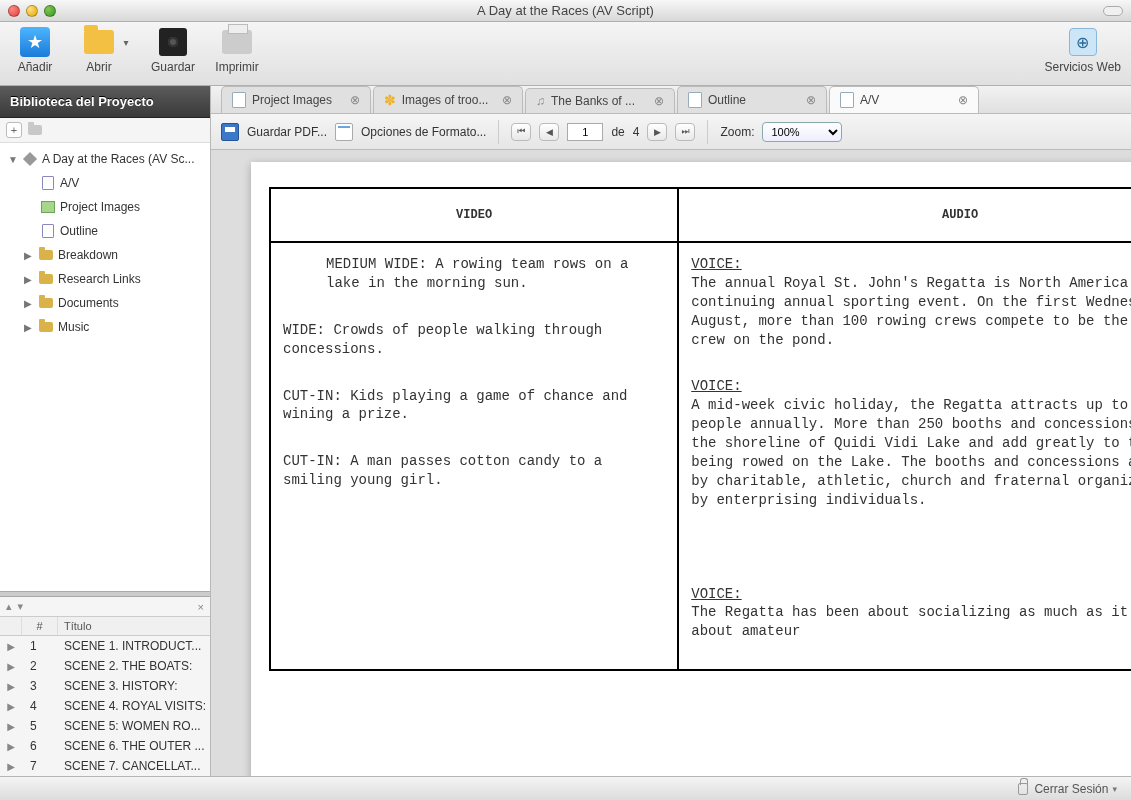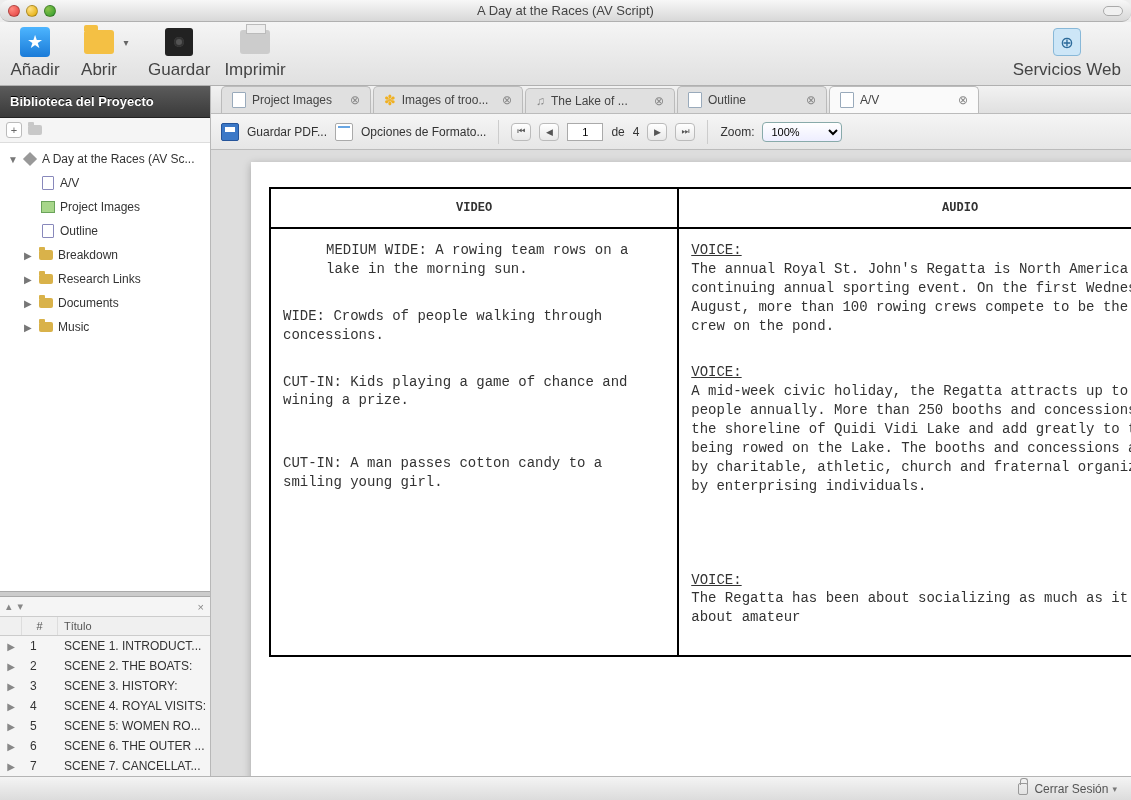--- a/index.html
+++ b/index.html
@@ -1,28 +1,28 @@
 <!DOCTYPE html>
 <html><head>
 <meta charset="utf-8">
 <style>
 * { box-sizing: border-box; margin: 0; padding: 0; }
 body { font-family: "Lucida Grande", Arial, sans-serif; font-size: 12px; background: #ededed; width: 1131px; height: 800px; overflow: hidden; color: #333; }
-.titlebar { height: 22px; background: linear-gradient(#f7f7f7,#d8d8d8); border-bottom: 1px solid #b0b0b0; display: flex; align-items: center; padding: 0 8px; position: relative; border-radius: 9px; }
+.titlebar { height: 22px; background: linear-gradient(#f7f7f7,#d8d8d8); border-bottom: 1px solid #b0b0b0; display: flex; align-items: center; padding: 0 8px; position: relative; }
 .traffic { display: flex; gap: 6px; }
 .dot { width: 12px; height: 12px; border-radius: 50%; border: 1px solid rgba(0,0,0,.25); }
 .dot.red { background: radial-gradient(circle at 30% 30%, #ff8a80, #e33e3e); }
 .dot.yellow { background: radial-gradient(circle at 30% 30%, #ffe082, #e0a800); }
 .dot.green { background: radial-gradient(circle at 30% 30%, #8bc34a, #2e9b2e); }
 .title { position: absolute; left: 0; right: 0; text-align: center; font-size: 13px; color: #444; pointer-events: none; }
 .pill { width: 20px; height: 10px; border: 1px solid #aaa; border-radius: 5px; margin-left: auto; background: #f0f0f0; }
 
 .toolbar { height: 64px; background: linear-gradient(#f5f5f5,#e0e0e0); border-bottom: 1px solid #b0b0b0; display: flex; align-items: flex-start; padding: 4px 10px 0 10px; gap: 14px; }
 .tbitem { display: flex; flex-direction: column; align-items: center; gap: 2px; min-width: 50px; }
-.tbitem .lbl { font-size: 17px; color: #444; }
+.tbitem .lbl { font-size: 12px; color: #444; }
 .icon-box { width: 32px; height: 32px; display: flex; align-items: center; justify-content: center; }
 .icon-star { background: linear-gradient(#4db5ff,#1a7bd8); border-radius: 4px; width: 30px; height: 30px; color:#fff; font-size:18px; display:flex;align-items:center;justify-content:center;}
 .icon-folder { width: 30px; height: 24px; background: #f4c044; border-radius: 3px; position: relative; }
 .icon-folder::before { content:''; position:absolute; top:-5px; left:0; width:14px; height:6px; background:#f4c044; border-radius:2px 2px 0 0; }
 .icon-disk { width: 28px; height: 28px; background:#222; border-radius:3px; display:flex; align-items:center; justify-content:center; }
 .icon-disk::after { content:''; width:10px; height:10px; background:#555; border-radius:50%; box-shadow: 0 0 0 2px #333 inset; }
 .icon-printer { width:30px; height:24px; background:#ccc; border-radius:3px; position:relative; }
 .icon-printer::before { content:''; position:absolute; top:-6px; left:6px; width:18px; height:8px; background:#eee; border:1px solid #bbb; }
 .combo-caret { width: 16px; height: 32px; display:flex; align-items:center; justify-content:center; color:#666; font-size:10px; margin-left:-6px; }
 .spacer { flex: 1; }
@@ -74,21 +74,21 @@
 .fmt-ic::before{content:'';position:absolute;top:2px;left:2px;right:2px;height:2px;background:#69a6e3;}
 .divider { width:1px; height:24px; background:#ccc; margin:0 4px;}
 .navbtn { width:20px; height:18px; border:1px solid #bbb; border-radius:4px; background:linear-gradient(#fff,#e8e8e8); display:flex;align-items:center;justify-content:center; font-size:9px; color:#555;}
 .pagein { width:36px; height:18px; border:1px solid #aaa; text-align:center; font-size:11px;}
 .zoom-sel { width:80px; height:20px; border:1px solid #8aa; border-radius:4px; background:linear-gradient(#fff,#eef); font-size:11px; padding:0 4px;}
 
 .docwrap { flex:1; background:#ddd; overflow:auto; position:relative; padding:12px 40px 30px 40px;}
 .page { background:#fff; width:1010px; margin:0 auto; min-height:1200px; box-shadow:0 2px 8px rgba(0,0,0,.25); position:relative; }
 .pgnum { text-align:right; padding:6px 18px 0 0; font-family:"Courier New",monospace; font-size:13px;}
 .avtable { margin:4px 18px 0 18px; border:2px solid #000; border-collapse:collapse; width:calc(100% - 36px);}
-.avtable th { font-family:"Courier New",monospace; font-weight:bold; padding:12px; border-bottom:2px solid #000; }
+.avtable th { font-family:"Courier New",monospace; font-weight:bold; padding:19px; border-bottom:2px solid #000; }
 .avtable th:first-child { border-right:2px solid #000; width:42%; }
 .avtable td { font-family:"Courier New",monospace; font-size:14px; line-height:1.35; padding:12px 12px 0 12px; vertical-align:top; }
 .avtable td:first-child{border-right:2px solid #000;}
 .voicelbl { text-decoration: underline; }
 
 .bottomtabs { height:28px; background:linear-gradient(#f5f5f5,#e2e2e2); border-top:1px solid #bbb; display:flex; align-items:center; padding-left:14px; gap:4px; }
 .btab { padding:4px 14px; border:1px solid #bbb; background:#f0f0f0; font-size:12px; border-radius:3px; }
 .btab.active { background:#fff; border-bottom:2px solid #5aa3e8;}
 
 .statusbar { height:24px; background:linear-gradient(#f4f4f4,#dcdcdc); border-top:1px solid #b5b5b5; display:flex; align-items:center; justify-content:flex-end; padding:0 14px; font-size:12px; color:#555;}
@@ -270,21 +270,21 @@
           <span>Project Images</span>
           <span class="x">⊗</span>
         </div>
         <div class="tab">
           <span class="star-ic">✽</span>
           <span>Images of troo...</span>
           <span class="x">⊗</span>
         </div>
         <div class="tab">
           <span class="note-ic">♫</span>
-          <span>The Lake of ...</span>
+          <span>The Banks of ...</span>
           <span class="x">⊗</span>
         </div>
         <div class="tab">
           <span class="doc-ic2"></span>
           <span>Outline</span>
           <span class="x">⊗</span>
         </div>
         <div class="tab active">
           <span class="doc-ic2"></span>
           <span>A/V</span>
@@ -319,21 +319,21 @@
             <tr>
               <th>VIDEO</th>
               <th>AUDIO</th>
             </tr>
           </thead>
           <tbody>
             <tr>
               <td id="vcol">
                   <p style="margin-bottom: 28px; margin-left: 43px;">MEDIUM WIDE: A rowing team rows on a lake in the morning sun.</p>
                   <p style="margin-bottom: 28px;">WIDE: Crowds of people walking through concessions.</p>
-                  <p style="margin-bottom: 44px;">CUT-IN: Kids playing a game of chance and wining a prize.</p>
+                  <p style="margin-bottom: 28px;">CUT-IN: Kids playing a game of chance and wining a prize.</p>
                   <p style="margin-bottom: 28px;">CUT-IN: A man passes cotton candy to a smiling young girl.</p>
                 </td>
               <td id="acol">
                   <p style="margin-bottom: 28px;"><span class="voicelbl">VOICE:</span><br>The annual Royal St. John's Regatta is North America's oldest continuing annual sporting event. On the first Wednesday in August, more than 100 rowing crews compete to be the fastest crew on the pond.</p>
                   <p style="margin-bottom: 28px;"><span class="voicelbl">VOICE:</span><br>A mid-week civic holiday, the Regatta attracts up to 40,000 people annually. More than 250 booths and concessions blanket the shoreline of Quidi Vidi Lake and add greatly to the races being rowed on the Lake. The booths and concessions are operated by charitable, athletic, church and fraternal organizations, and by enterprising individuals.</p>
                   <p style="margin-bottom: 28px;">&nbsp;</p>
                   <p style="margin-bottom: 28px;"><span class="voicelbl">VOICE:</span><br>The Regatta has been about socializing as much as it has been about amateur</p>
                 </td>
             </tr>
           </tbody>

